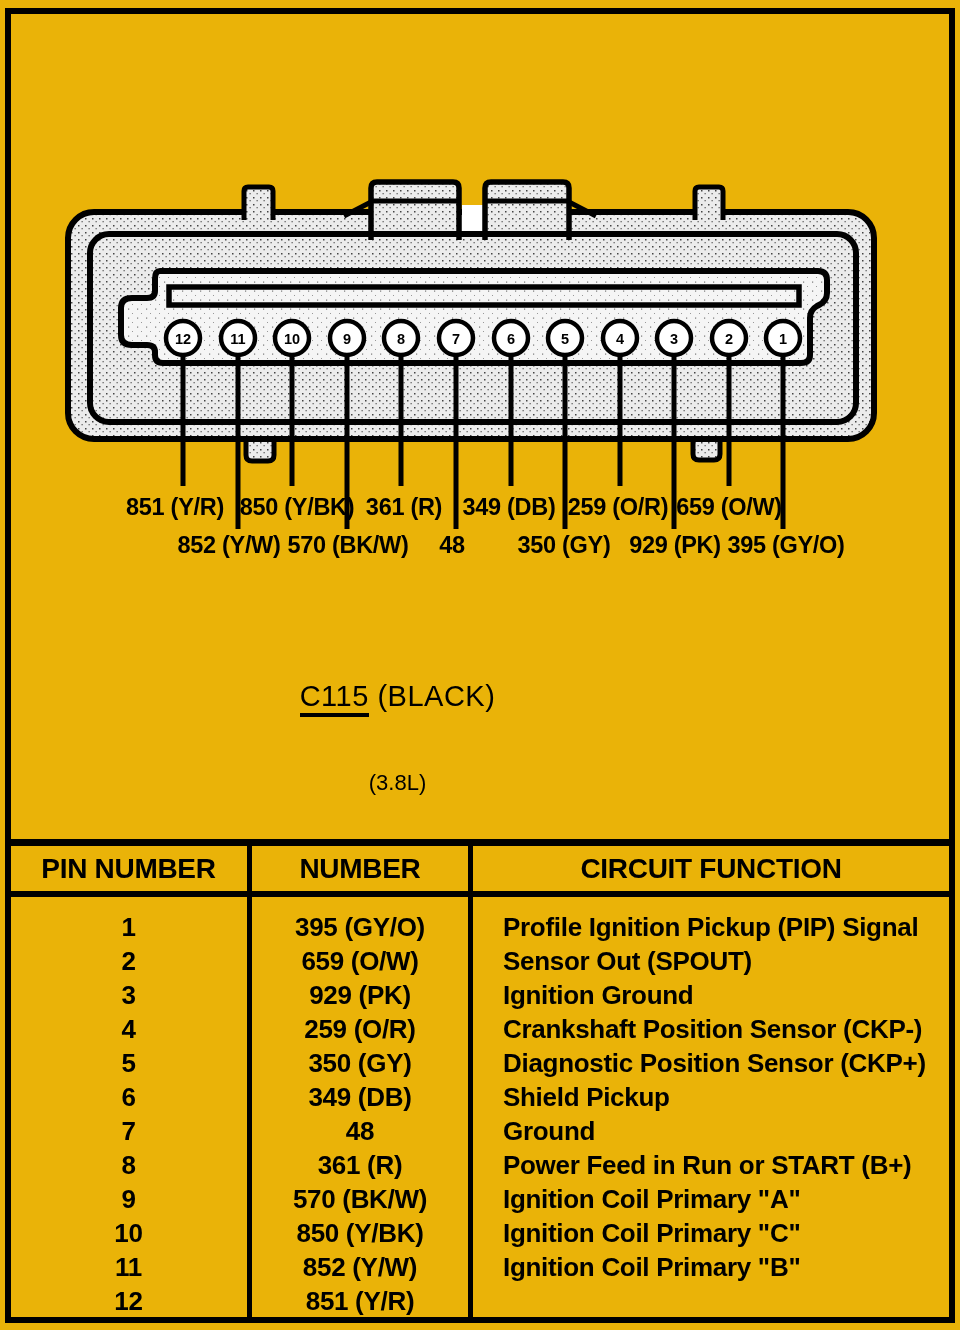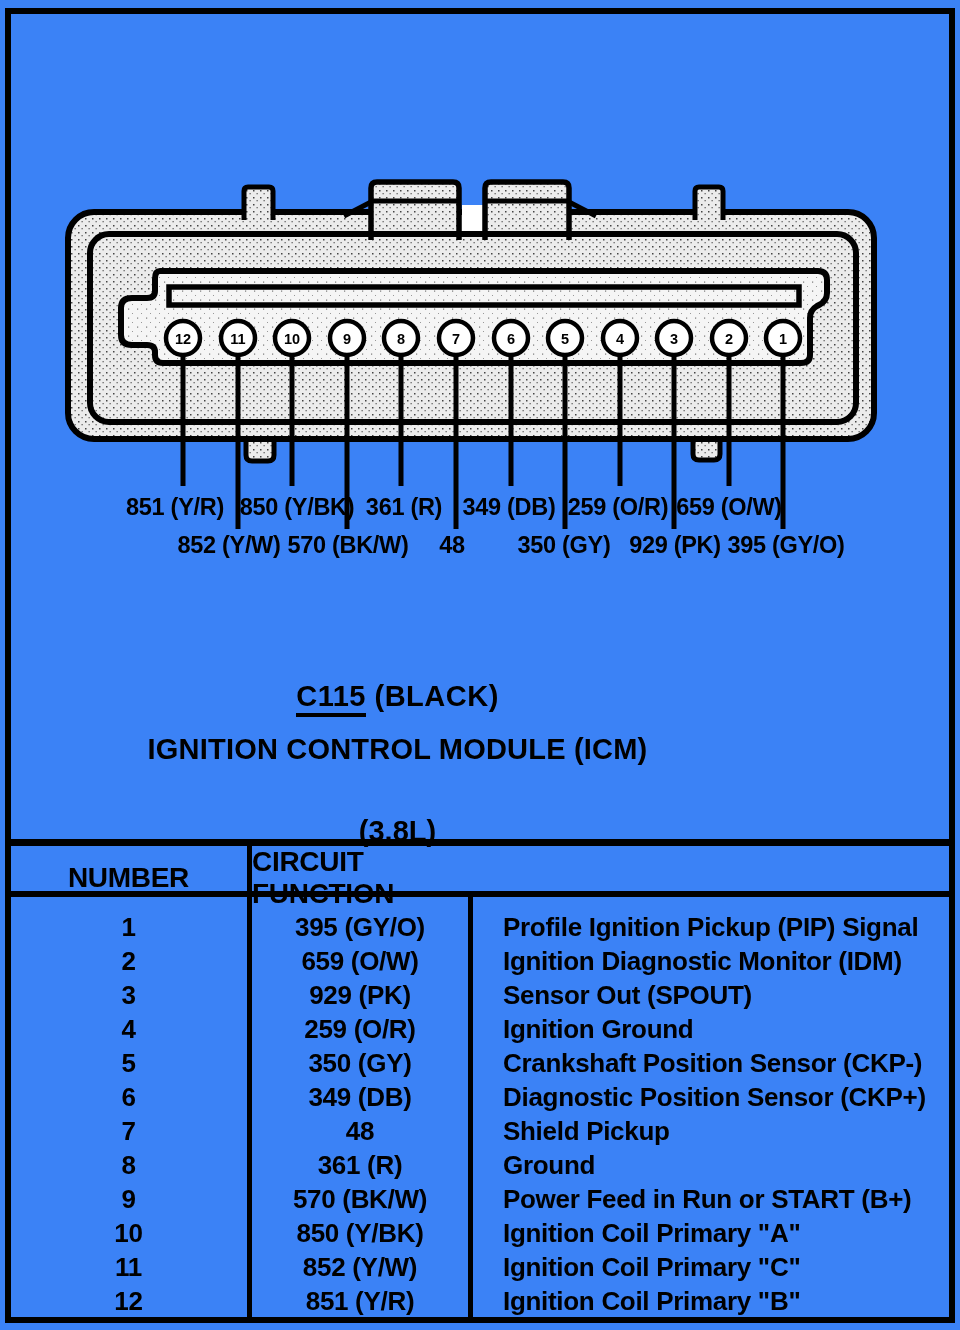--- a/index.html
+++ b/index.html
@@ -1,33 +1,33 @@
 <!DOCTYPE html>
 <html><head>
 <meta charset="utf-8">
 <style>
   * { margin:0; padding:0; box-sizing:border-box; }
   html,body { background:#ffffff; }
   .page {
     position:relative; width:960px; height:1330px;
-    background:#3b82f6; overflow:hidden;
+    background:#eab308; overflow:hidden;
     font-family:"Liberation Sans", sans-serif; color:#000;
   }
   .frame {
     position:absolute; left:5px; top:8px; width:950px; height:1315px;
     border:6px solid #000;
   }
   .connector-svg { position:absolute; left:0; top:0; }
 
   
-  .title-block { position:absolute; left:5px; width:785px; text-align:center; font-weight:bold; }
+  .title-block { position:absolute; left:5px; width:785px; text-align:center; font-weight:normal; }
   .t1 { top:680px; font-size:29px; letter-spacing:0.5px; }
   .t1 .code { border-bottom:4px solid #000; padding-bottom:1px; }
   .t2 { top:733px; font-size:29px; letter-spacing:0.2px; }
-  .t3 { top:815px; font-size:29px; }
+  .t3 { top:770px; font-size:22px; }
 
   
   .pin-table {
     position:absolute; left:10px; top:839px; width:939px; height:479px;
     border-top:7px solid #000;
   }
   .thead {
     display:grid; grid-template-columns:242px 221px 1fr; height:51px;
     border-bottom:6px solid #000;
   }
@@ -158,25 +158,25 @@
       <text x="618" y="515">259 (O/R)</text>
       <text x="675" y="553">929 (PK)</text>
       <text x="729" y="515">659 (O/W)</text>
       <text x="786" y="553">395 (GY/O)</text>
     </g>
   </svg>
 
   <div class="title-block t1">
     <span class="code">C115</span><span> </span><span>(BLACK)</span>
   </div>
-  <div class="title-block t2">IGNITION CONTROL MODULE (ICM)</div>
   <div class="title-block t3">(3.8L)</div>
 
   <div class="pin-table">
     <div class="thead">
+      <div class="th sep-r">PIN NUMBER</div>
       <div class="th sep-r">NUMBER</div>
       <div class="th">CIRCUIT FUNCTION</div>
     </div>
     <div class="tbody">
       <div class="tcol sep-r center">
         <div class="cell">1</div>
         <div class="cell">2</div>
         <div class="cell">3</div>
         <div class="cell">4</div>
         <div class="cell">5</div>
@@ -197,21 +197,20 @@
         <div class="cell">349 (DB)</div>
         <div class="cell">48</div>
         <div class="cell">361 (R)</div>
         <div class="cell">570 (BK/W)</div>
         <div class="cell">850 (Y/BK)</div>
         <div class="cell">852 (Y/W)</div>
         <div class="cell">851 (Y/R)</div>
       </div>
       <div class="tcol">
         <div class="cell fn">Profile Ignition Pickup (PIP) Signal</div>
-        <div class="cell fn">Ignition Diagnostic Monitor (IDM)</div>
         <div class="cell fn">Sensor Out (SPOUT)</div>
         <div class="cell fn">Ignition Ground</div>
         <div class="cell fn">Crankshaft Position Sensor (CKP-)</div>
         <div class="cell fn">Diagnostic Position Sensor (CKP+)</div>
         <div class="cell fn">Shield Pickup</div>
         <div class="cell fn">Ground</div>
         <div class="cell fn">Power Feed in Run or START (B+)</div>
         <div class="cell fn">Ignition Coil Primary "A"</div>
         <div class="cell fn">Ignition Coil Primary "C"</div>
         <div class="cell fn">Ignition Coil Primary "B"</div>

